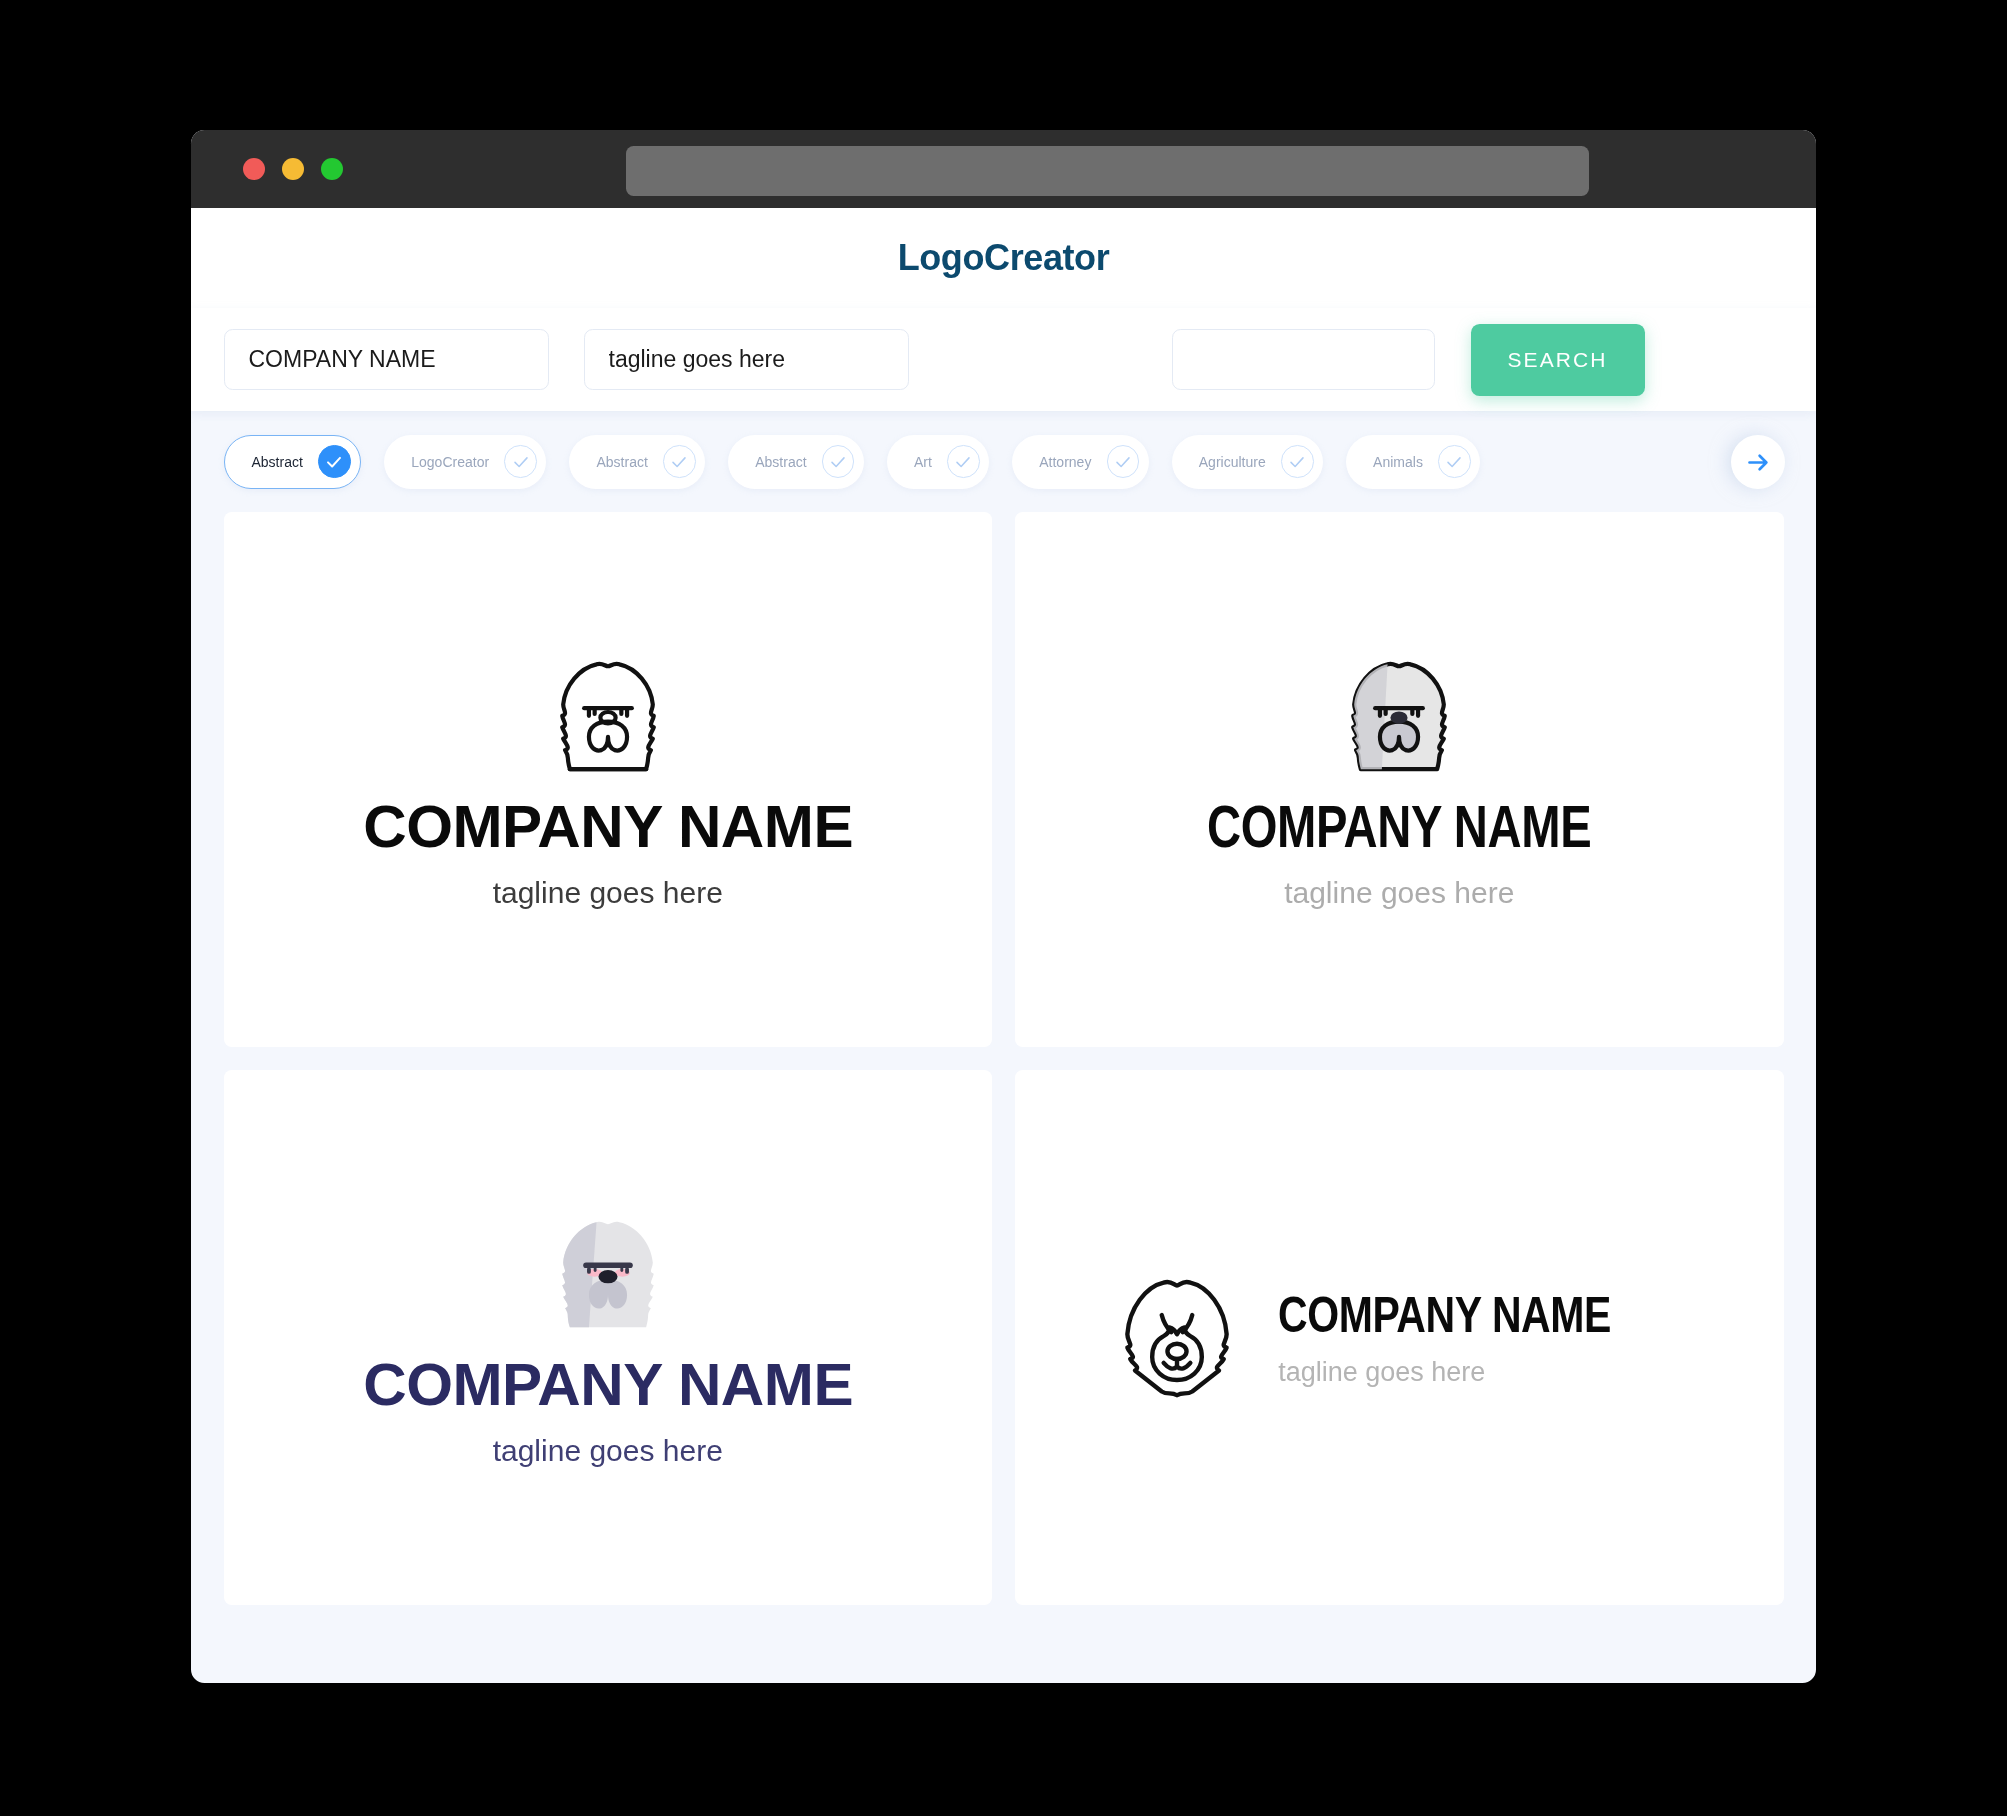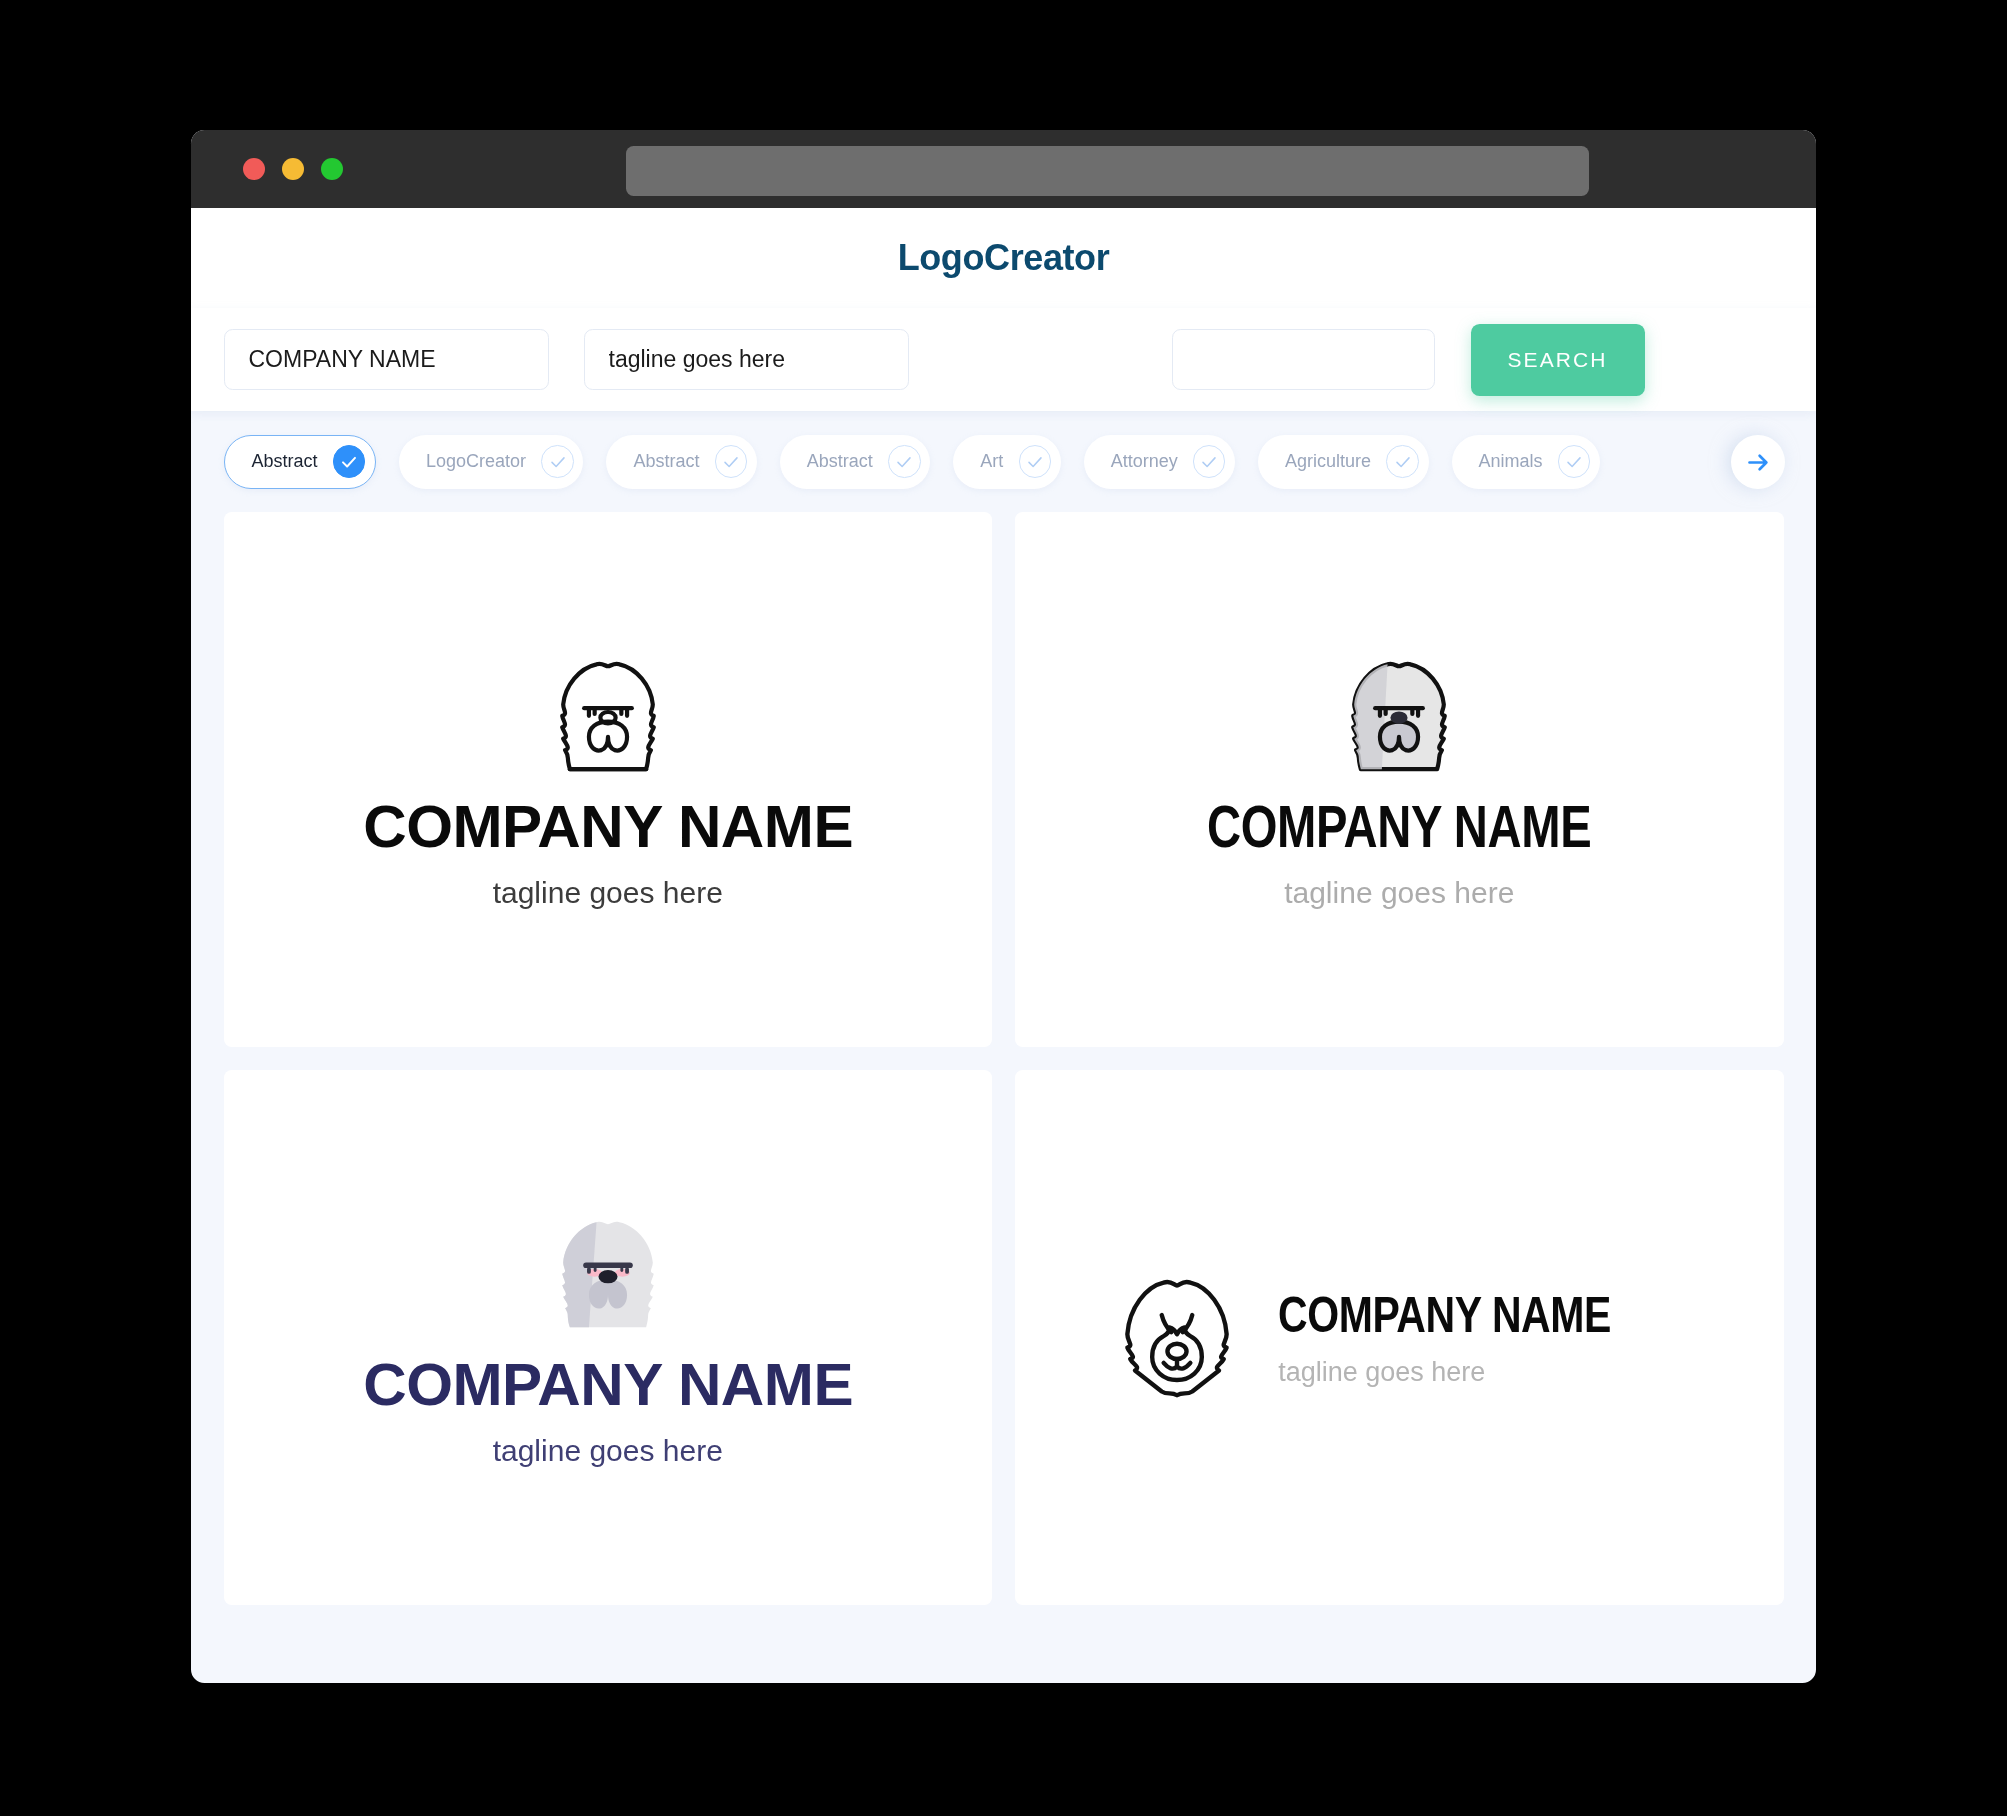--- a/index.html
+++ b/index.html
@@ -134,21 +134,21 @@
     border-radius: 29px;
     background: #FFFFFF;
     padding: 0 9.6px 0 27px;
     margin-right: 23px;
     flex: 0 0 auto;
     gap: 15.3px;
     cursor: pointer;
     box-shadow: 0 1.9px 6.7px rgba(175,192,225,0.16);
   }
   .pill-label {
-    font-size: 18px;
+    font-size: 14px;
     color: #9AA6BC;
     white-space: nowrap;
   }
   .pill .check {
     width: 32.5px; height: 32.5px;
     border-radius: 50%;
     border: 1.5px solid #CFE2FB;
     display: flex;
     align-items: center;
     justify-content: center;

